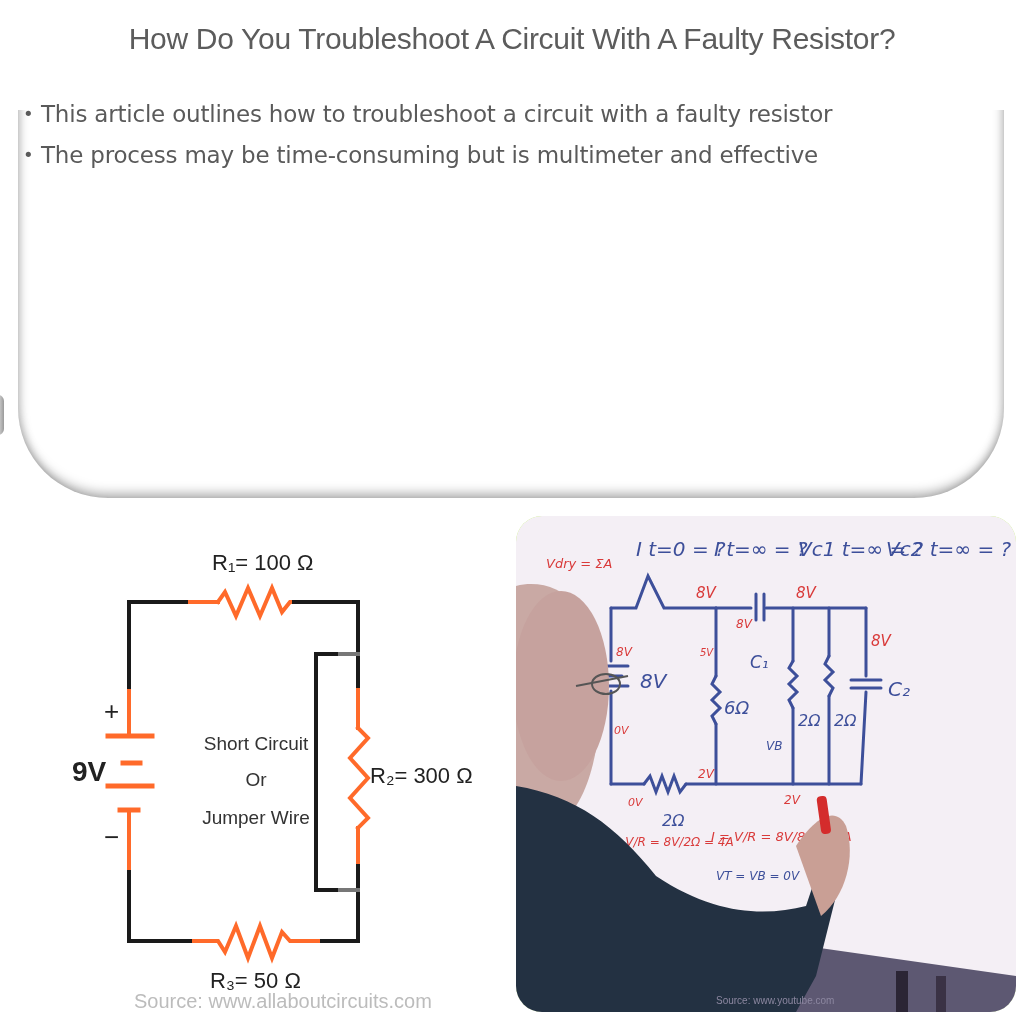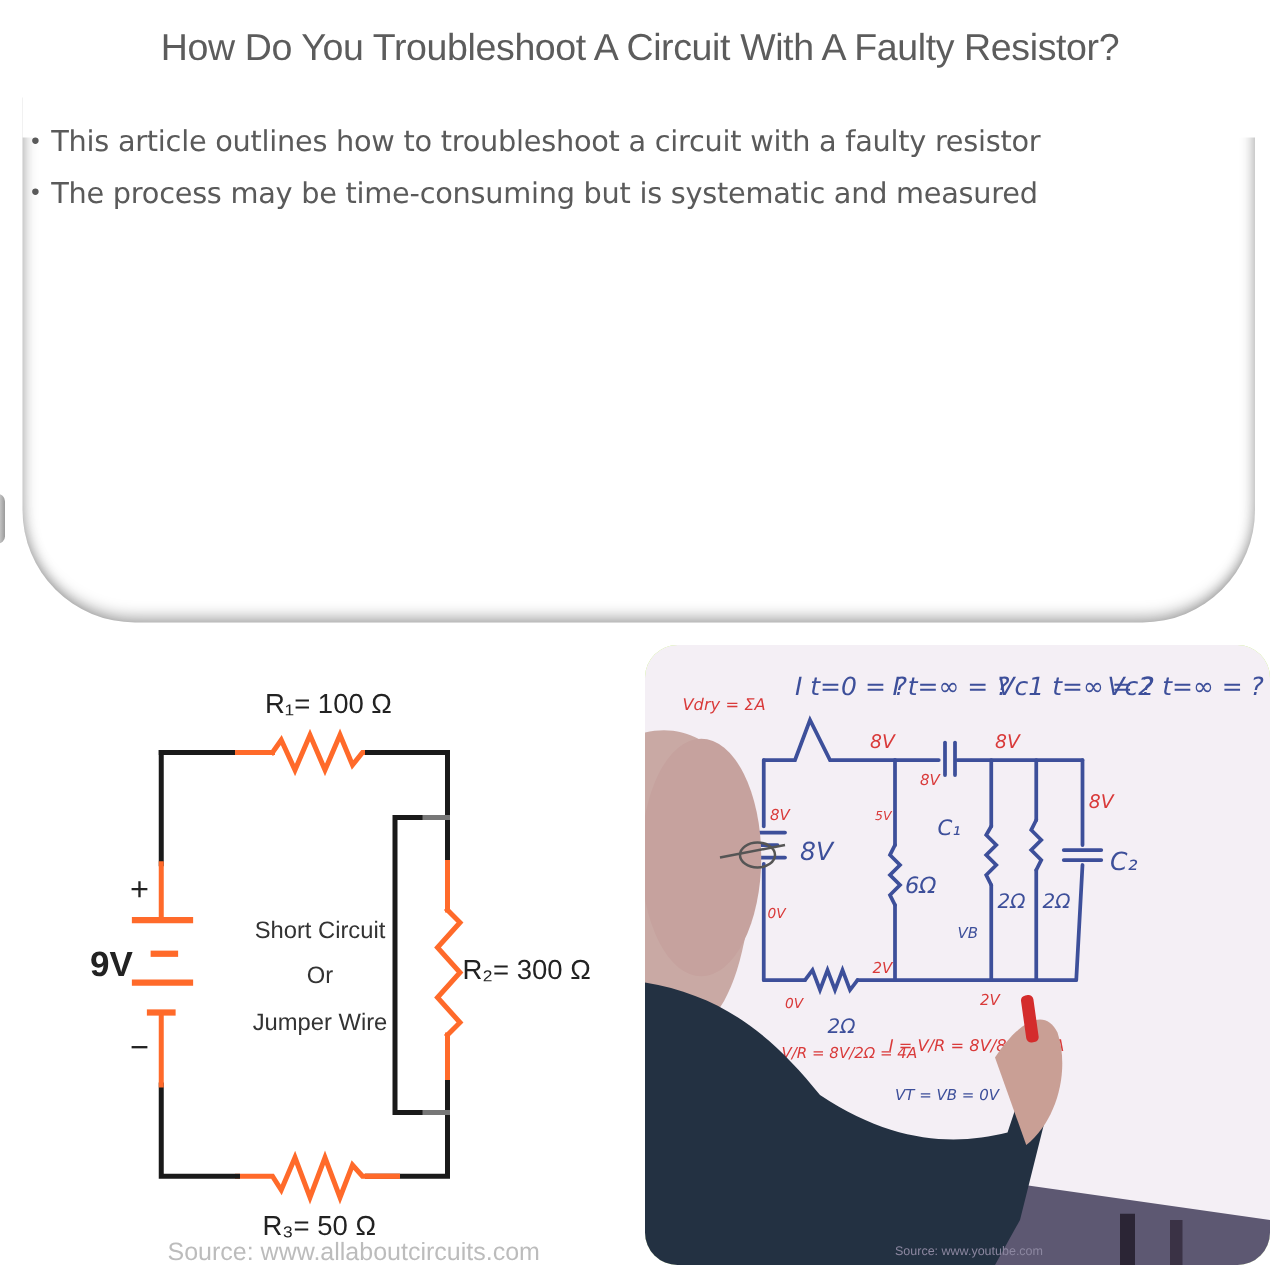--- a/index.html
+++ b/index.html
@@ -48,21 +48,21 @@
 <body>
 
 <div class="title">How Do You Troubleshoot A Circuit With A Faulty Resistor?</div>
 
 <div class="card"></div>
 <div class="card-mask"></div>
 <div class="left-stub"></div>
 
 <ul class="bullets">
   <li>This article outlines how to troubleshoot a circuit with a faulty resistor</li>
-  <li>The process may be time-consuming but is systematic and measured</li>
+  <li>The process may be time-consuming but is multimeter and effective</li>
 </ul>
 
 <div class="circuit">
   <svg width="420" height="490" viewBox="0 0 420 490">
     <g fill="none" stroke-linecap="square">
 
       <polyline points="69,74 130,74" stroke="#1a1a1a" stroke-width="4"></polyline>
       <polyline points="130,74 158,74" stroke="#ff6a2a" stroke-width="4"></polyline>
       <polyline points="158,74 165,64 176,88 188,60 200,88 212,60 222,84 230,74 258,74" stroke="#ff6a2a" stroke-width="4" stroke-linejoin="miter"></polyline>
       <polyline points="234,74 298,74 298,162" stroke="#1a1a1a" stroke-width="4"></polyline>

